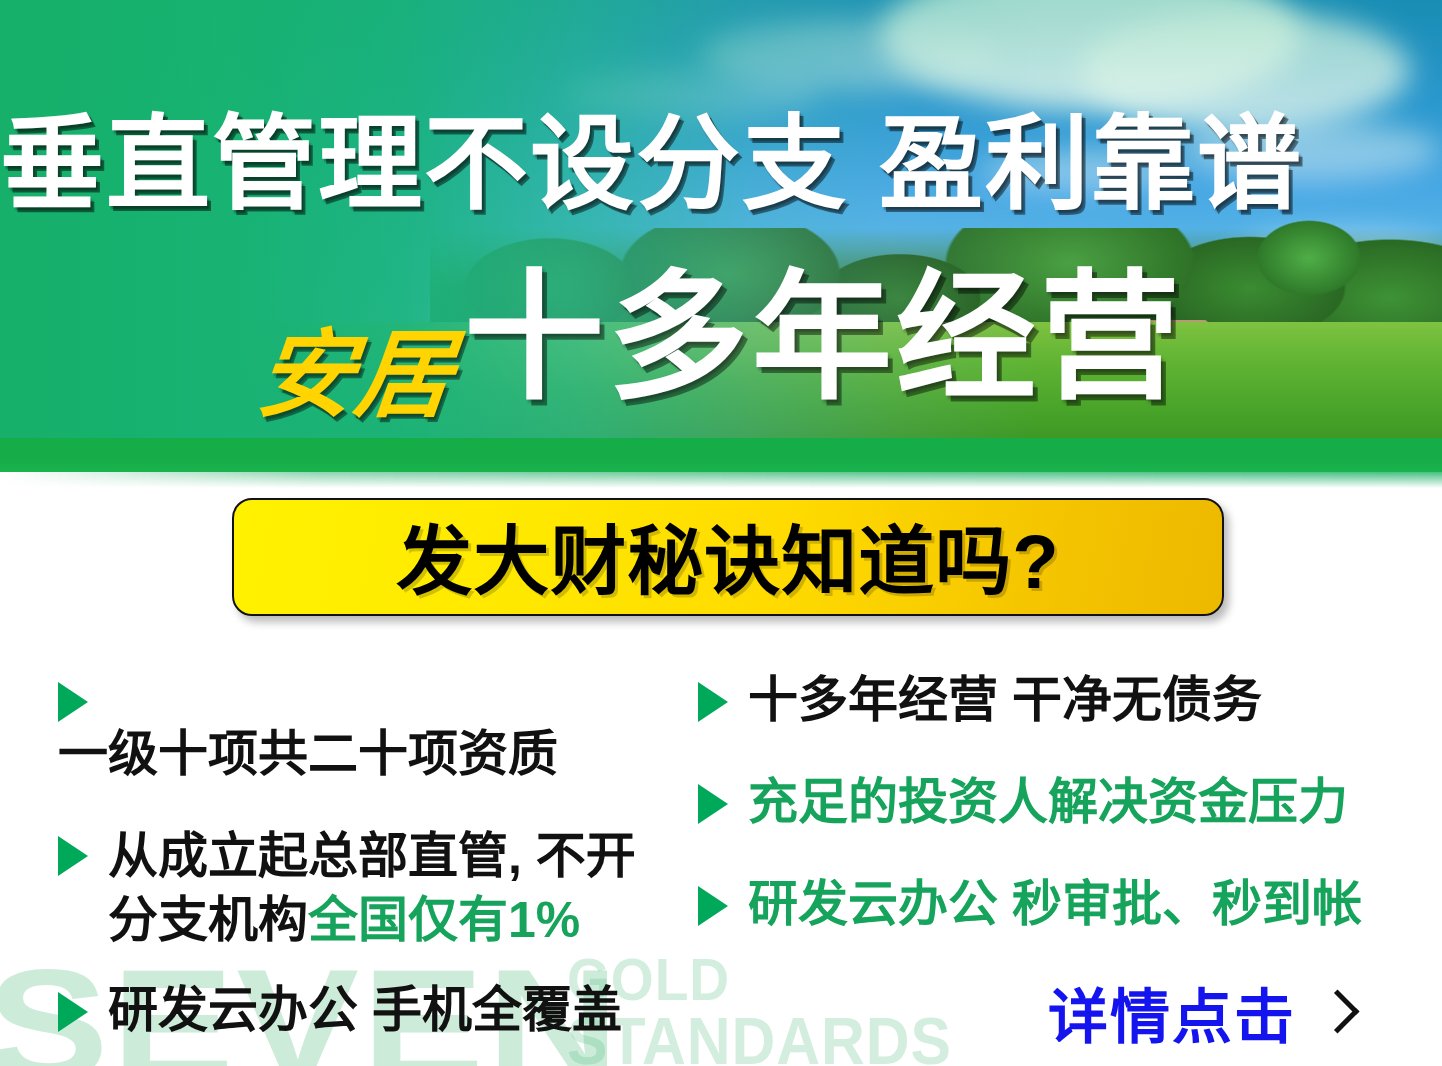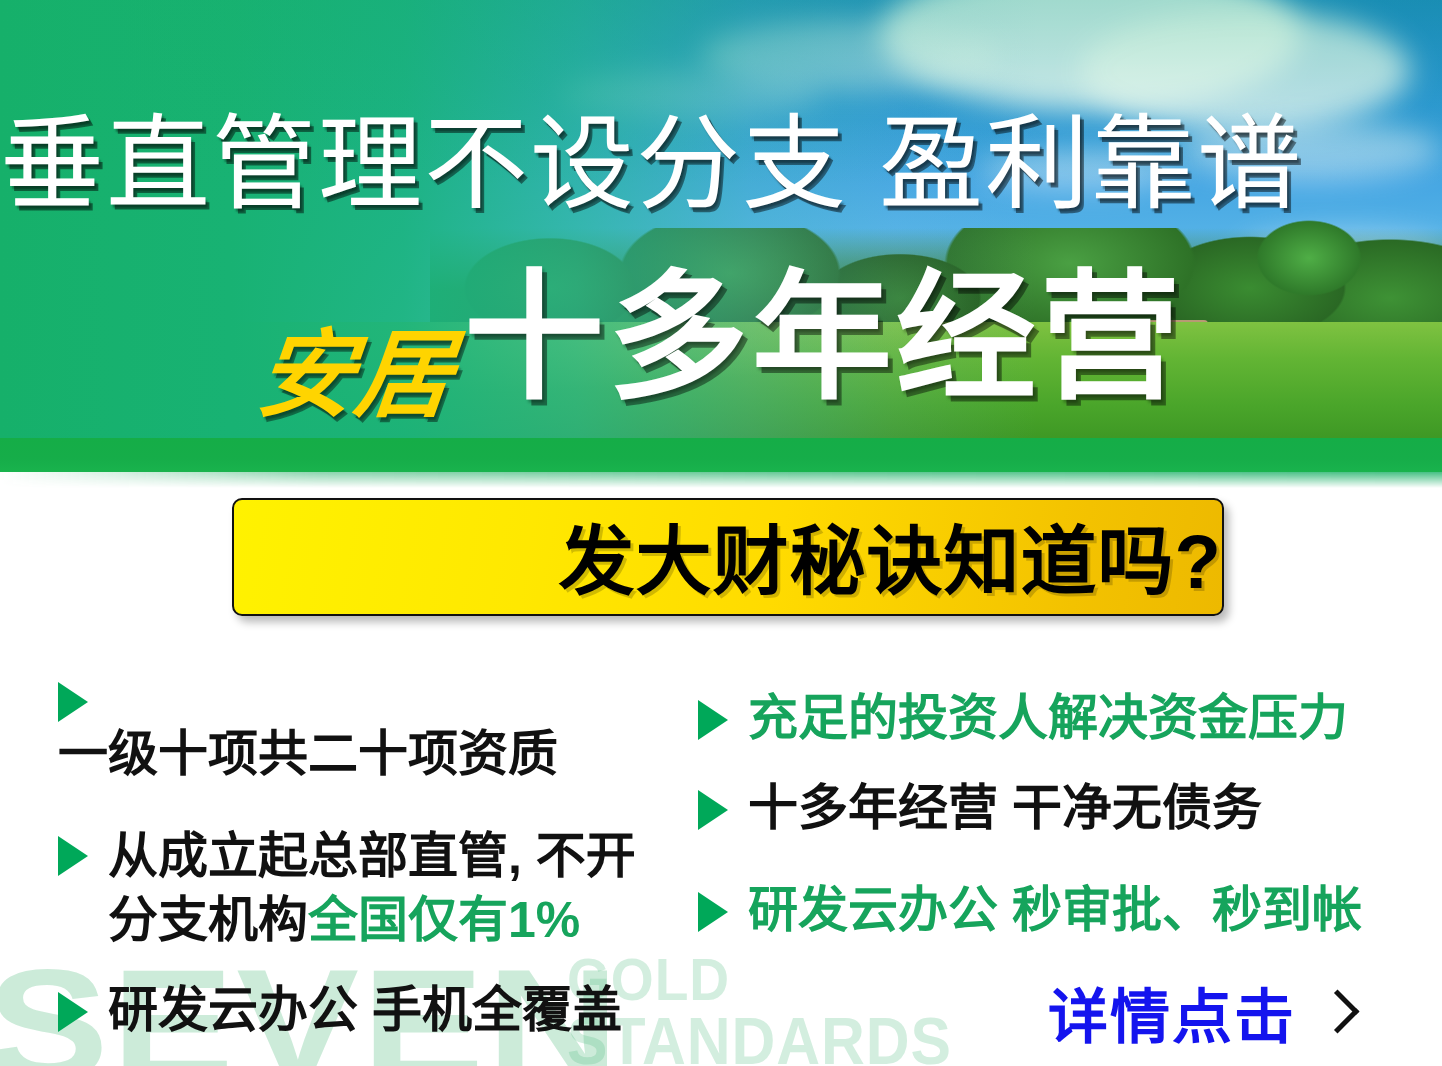--- a/index.html
+++ b/index.html
@@ -130,21 +130,21 @@
   }
 
   
   .headline {
     position: absolute;
     left: 0; top: 112px;
     width: 1171px;
     text-align: center;
     font-size: 104px;
     line-height: 1;
-    font-weight: normal;
+    font-weight: bold;
     color: #ffffff;
     letter-spacing: 2px;
     text-shadow:
       4px 5px 0 rgba(0,0,0,.45),
       2px 3px 2px rgba(0,0,0,.35);
     white-space: nowrap;
   }
   .subline {
     position: absolute;
     left: 0; top: 268px;
@@ -175,27 +175,27 @@
     text-shadow:
       5px 6px 0 rgba(0,0,0,.42),
       2px 3px 3px rgba(0,0,0,.30);
   }
 
   
   .yellow-banner {
     position: absolute;
     left: 232px; top: 498px;
     width: 988px; height: 114px;
-    border-radius: 10px;
+    border-radius: 20px;
     background: linear-gradient(100deg, #fff200 0%, #ffe800 30%, #ffdb00 55%, #f3c200 85%, #edb900 100%);
     border: 2px solid #111111;
     box-shadow: 5px 6px 8px rgba(0,0,0,.28);
     display: flex;
     align-items: center;
-    justify-content: flex-end;
+    justify-content: center;
   }
   .yellow-banner .yb-text {
     font-size: 76px;
     font-weight: bold;
     color: #000000;
     letter-spacing: 1px;
     white-space: nowrap;
     text-shadow: 3px 3px 0 rgba(0,0,0,.18);
     transform: translateY(-2px);
   }
@@ -375,31 +375,31 @@
       <span class="tri"></span>
       <span class="btext">
         <span>研发云办公  手机全覆盖</span>
       </span>
     </div>
 
   </div>
 
   <div class="col col-right">
 
+    <div class="bullet r1">
+      <span class="tri"></span>
+      <span class="btext">
+        <span>十多年经营  干净无债务</span>
+      </span>
+    </div>
+
     <div class="bullet r2">
       <span class="tri"></span>
       <span class="btext green">
         <span>充足的投资人解决资金压力</span>
-      </span>
-    </div>
-
-    <div class="bullet r1">
-      <span class="tri"></span>
-      <span class="btext">
-        <span>十多年经营  干净无债务</span>
       </span>
     </div>
 
     <div class="bullet r3">
       <span class="tri"></span>
       <span class="btext green">
         <span>研发云办公  秒审批、秒到帐</span>
       </span>
     </div>
 

